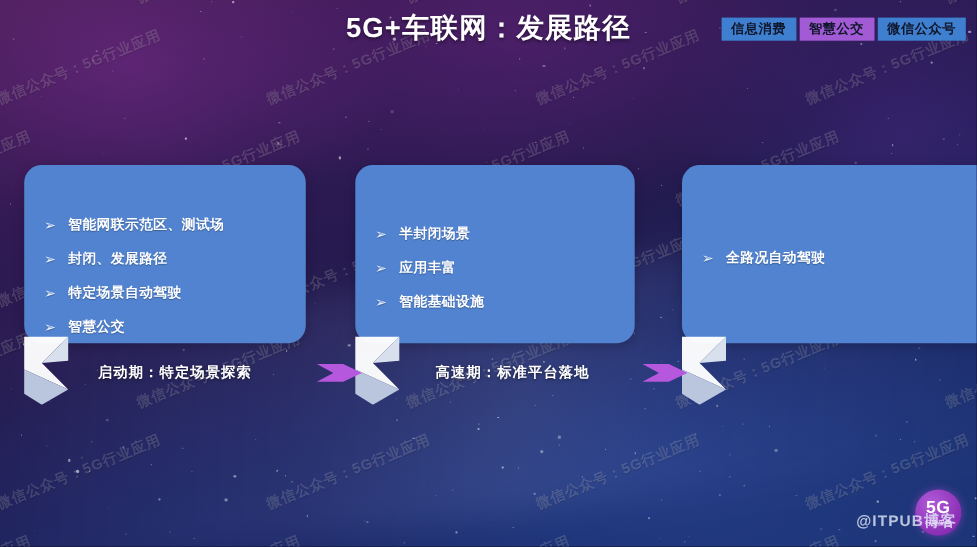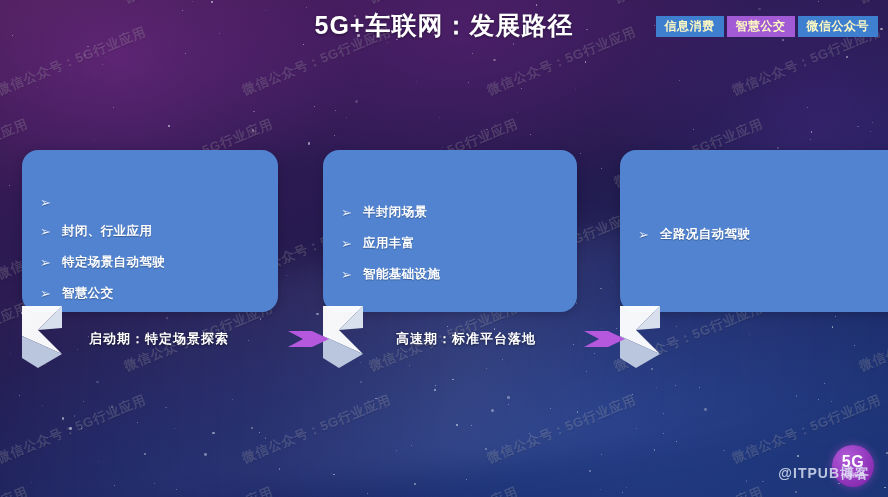--- a/index.html
+++ b/index.html
@@ -37,21 +37,21 @@
   }
 
   
   .title{
     position:absolute;left:0;right:0;top:9px;text-align:center;
     color:#ffffff;font-size:25px;font-weight:bold;letter-spacing:1px;
     text-shadow:0 1px 3px rgba(0,0,0,.45);
   }
   .badges{position:absolute;right:10px;top:16px;display:flex;gap:3px;}
   .badge{
-    color:#fef9c3;font-size:12px;font-weight:bold;padding:4px 9px 5px;
+    color:#0f172a;font-size:12px;font-weight:bold;padding:4px 9px 5px;
     letter-spacing:.5px;line-height:1;
   }
   .badge.b-blue{background:#3f7fd0;}
   .badge.b-purple{background:#a25bd4;}
 
   
   .card{
     position:absolute;top:150px;height:162px;
     background:#5183d0;border-radius:16px;
     box-shadow:0 2px 10px rgba(0,0,0,.20);
@@ -420,24 +420,25 @@
   <div class="badges">
     <div class="badge b-blue">信息消费</div>
     <div class="badge b-purple">智慧公交</div>
     <div class="badge b-blue">微信公众号</div>
   </div>
 
   <div class="card" id="card1">
     <div class="bullets">
       <div class="bullet">
         <span class="arw">➢</span>
-      </div>
-      <div class="bullet">
-        <span class="arw">➢</span>
-        <span class="txt">封闭、行业应用</span>
+        <span class="txt">智能网联示范区、测试场</span>
+      </div>
+      <div class="bullet">
+        <span class="arw">➢</span>
+        <span class="txt">封闭、发展路径</span>
       </div>
       <div class="bullet">
         <span class="arw">➢</span>
         <span class="txt">特定场景自动驾驶</span>
       </div>
       <div class="bullet">
         <span class="arw">➢</span>
         <span class="txt">智慧公交</span>
       </div>
     </div>

